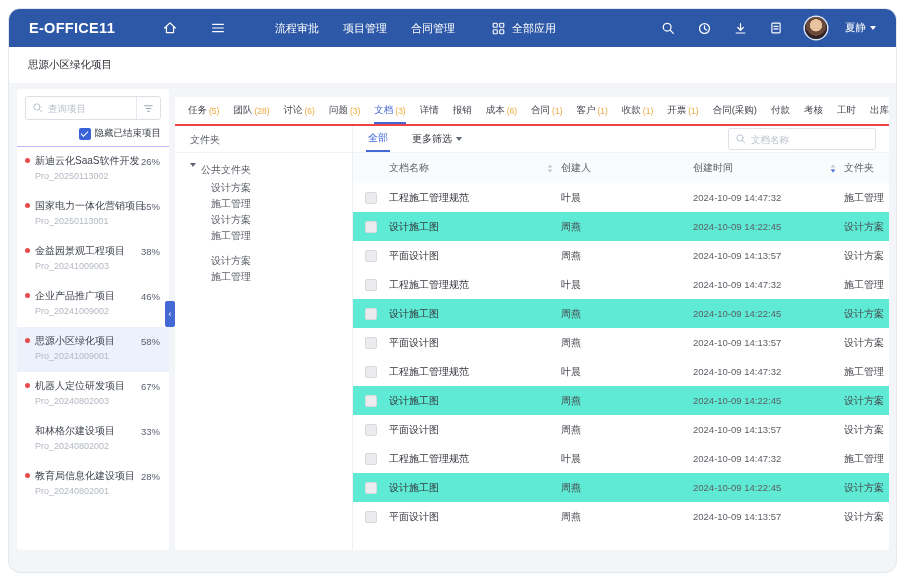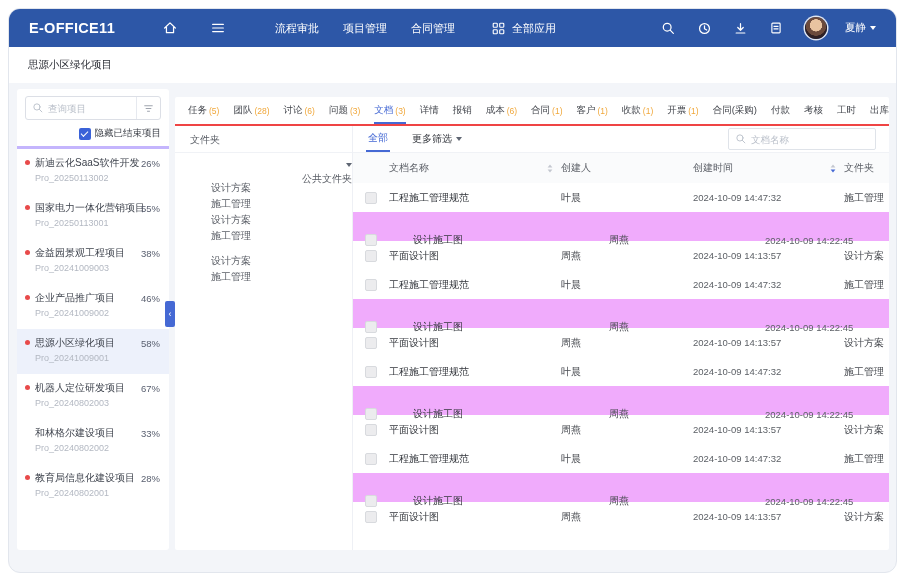--- a/index.html
+++ b/index.html
@@ -29,21 +29,21 @@
   .content { position:relative; height:491px; }
 
   
   .side { position:absolute; left:8px; top:6px; width:152px; bottom:24px; background:#fff; border-radius:3px; }
   .side-search { display:flex; align-items:center; height:24px; margin:7px 8px 5px 8px; border:1px solid #dcdfe6; border-radius:3px; padding:0 0 0 6px; background:#fff; }
   .side-search svg { stroke:#b9bfc9; fill:none; stroke-width:1.3; stroke-linecap:round; flex:none; }
   .side-search input { border:0; outline:0; width:78px; font-size:9.5px; color:#333; margin-left:4px; font-family:inherit; }
   .side-search input::placeholder { color:#b9bfc9; }
   .sfilter { margin-left:auto; width:24px; height:100%; border-left:1px solid #e6e9ef; display:flex; align-items:center; justify-content:center; cursor:pointer; }
   .sfilter svg { stroke:#8a919d; fill:none; stroke-width:1.2; stroke-linecap:round; }
-  .hiderow { display:flex; align-items:center; justify-content:flex-end; gap:4px; padding:2px 8px 6px 0; border-bottom:3px solid #c4b5fd; }
+  .hiderow { display:flex; align-items:center; justify-content:flex-end; gap:4px; padding:2px 8px 6px 0; border-bottom:1px solid #c4b5fd; }
   .cb-on { width:12px; height:12px; background:#3a62d8; border-radius:2px; display:flex; align-items:center; justify-content:center; cursor:pointer; flex:none; }
   .cb-on::after { content:""; width:6px; height:3px; border-left:1.5px solid #fff; border-bottom:1.5px solid #fff; transform:rotate(-45deg); margin-bottom:1px; }
   .hiderow label { font-size:9.5px; color:#3b3f47; }
   .plist { position:relative; overflow:hidden; }
   .ppartial { height:18px; padding:1px 8px 0 18px; font-size:9px; color:#b7bcc4; overflow:hidden; }
   .pitem { position:relative; padding:7px 34px 11px 18px; cursor:pointer; }
   .pitem.sel { background:#edf1fb; }
   .pdot { position:absolute; left:8px; top:11px; width:5px; height:5px; border-radius:50%; background:#e84a4a; }
   .pname { font-size:10px; color:#3e434d; line-height:13px; white-space:nowrap; }
   .pcode { font-size:9px; color:#b3b8c2; margin-top:4px; }
@@ -56,21 +56,21 @@
   .tab { display:flex; align-items:center; font-size:9.5px; color:#43464d; cursor:pointer; position:relative; flex:none; }
   .tab .cnt { color:#f0a83c; font-size:8.5px; margin-left:2px; }
   .tab.active { color:#4569d4; }
   .tab.active::after { content:""; position:absolute; left:0; right:0; bottom:0; height:2px; background:#4569d4; }
   .mainbody { flex:1; display:flex; min-height:0; }
 
   
   .folders { width:178px; border-right:1px solid #eef0f5; }
   .phead { height:27px; line-height:27px; padding-left:15px; font-size:10px; color:#5a5e66; border-bottom:1px solid #f0f2f6; }
   .tree { padding:10px 0 0 15px; font-size:10px; color:#5a5e66; }
-  .troot { display:flex; align-items:flex-end; gap:5px; height:17px; cursor:pointer;flex-direction:column; }
+  .troot { display:flex; align-items:flex-start; gap:5px; height:17px; cursor:pointer; }
   .tri { width:0; height:0; border-left:3.5px solid transparent; border-right:3.5px solid transparent; border-top:4.5px solid #5f6673; display:inline-block; }
   .tchild { height:16px; line-height:16px; margin-left:21px; cursor:pointer; }
   .tchild.gap { margin-top:9px; }
 
   
   .docs { flex:1; min-width:0; display:flex; flex-direction:column; }
   .fbar { height:27px; display:flex; align-items:center; padding:0 13px; border-bottom:1px solid #f0f2f6; }
   .fall { height:100%; display:flex; align-items:center; font-size:10px; color:#4569d4; border-bottom:2px solid #4569d4; padding:0 2px; cursor:pointer; }
   .fmore { display:flex; align-items:center; gap:4px; font-size:10px; color:#33363d; margin-left:22px; cursor:pointer; }
   .fmore .car-dn { color:#5f6673; }
@@ -82,21 +82,21 @@
   .tbl { flex:1; overflow:hidden; }
   .trow { display:grid; grid-template-columns:36px 172px 132px 151px 1fr; align-items:center; height:29px; }
   .thead { background:#fafbfc; height:30px; font-size:10px; color:#5d6168; }
   .cell-cb { display:flex; justify-content:flex-start; padding-left:12px; }
   .cb { width:12px; height:12px; background:#ececee; border:1px solid #d8dade; border-radius:2px; cursor:pointer; }
   .hname,.htime { display:flex; align-items:center; }
   .sort { display:flex; flex-direction:column; gap:1px; margin-left:auto; margin-right:8px; cursor:pointer; }
   .sort .car-up { border-bottom-color:#c3c7cf; transform:scale(.8); }
   .sort .car-dn { border-top-color:#c3c7cf; transform:scale(.8); }
   .sort.down-on .car-dn { border-top-color:#4569d4; }
-  .trow.stripe { background:#f0abfc;gap:24px; }
+  .trow.stripe { background:#5eead4; }
   .c-name { font-size:10px; color:#33363c; }
   .c-creator { font-size:10px; color:#46494f; }
   .c-time { font-size:9.5px; color:#5c6066; }
   .c-folder { font-size:10px; color:#46494f; }
 </style>
 </head>
 <body>
 
 <div class="app">
 

